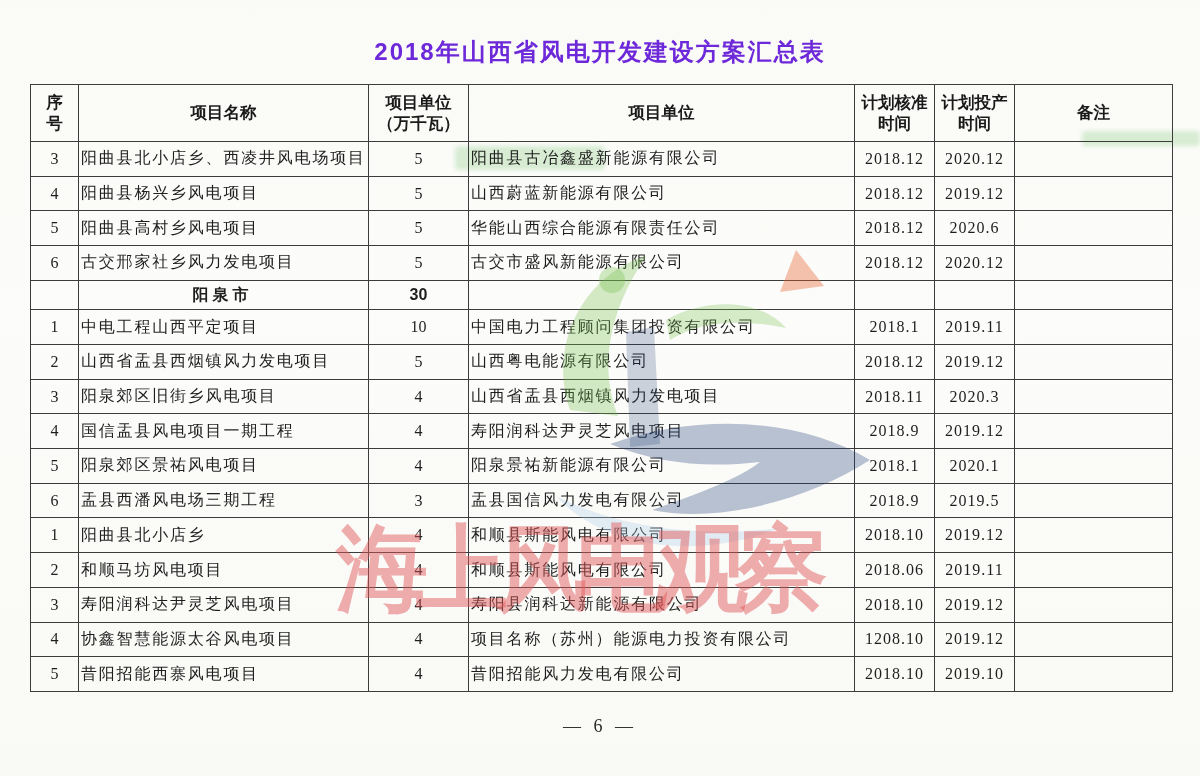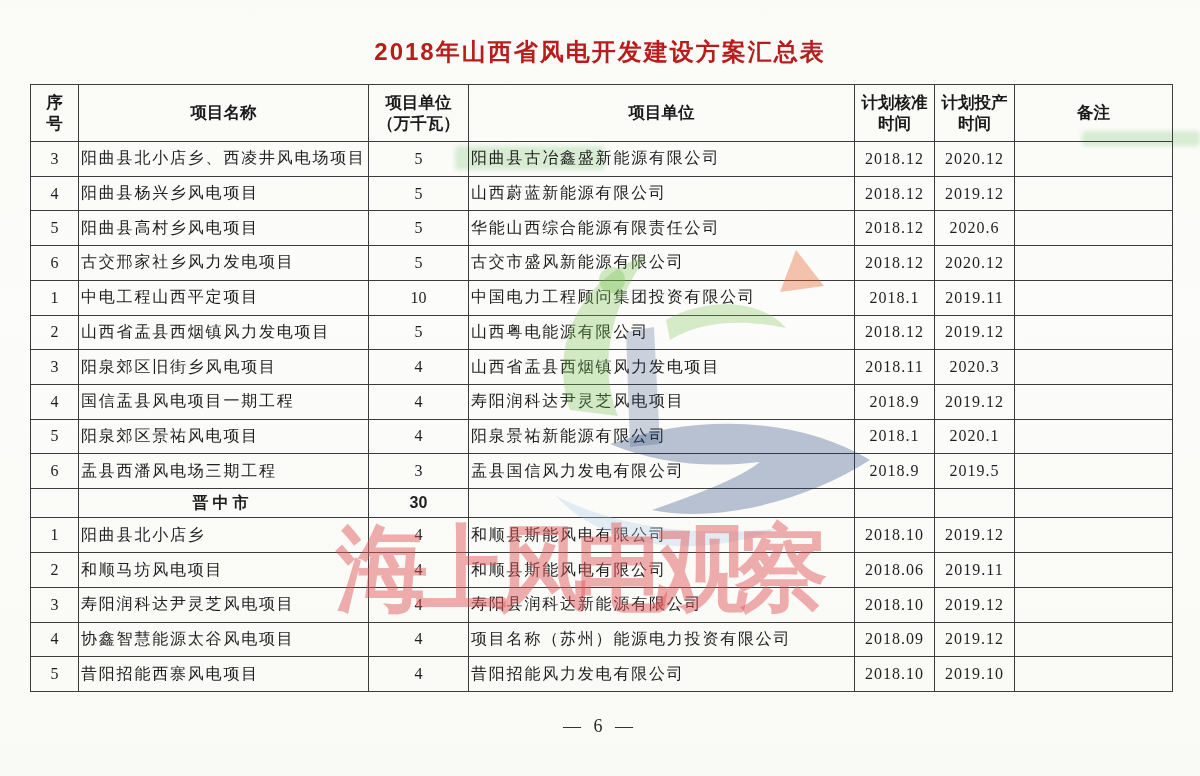--- a/index.html
+++ b/index.html
@@ -7,21 +7,21 @@
     width:1200px;height:776px;position:relative;overflow:hidden;
     background:#fbfbf9;
     font-family:"Liberation Serif", serif;
   }
   
   .scan-shade{position:absolute;inset:0;background:linear-gradient(180deg,#fafaf7 0%,#fcfcfa 40%,#f9f9f6 100%);}
 
   .doc-title{
     position:absolute;top:36px;left:0;width:100%;text-align:center;
     font-family:"Liberation Sans", sans-serif;font-weight:700;
-    font-size:24px;color:#b91c1c;letter-spacing:2px;
+    font-size:24px;color:#6d28d9;letter-spacing:2px;
   }
 
   table.summary{
     position:absolute;left:30px;top:84px;width:1142px;height:608px;
     border-collapse:collapse;table-layout:fixed;
   }
   table.summary th, table.summary td{
     border:1.6px solid #3c3c3c;
     color:#1e1e1e;font-size:16px;
     padding:0 2px;overflow:hidden;
@@ -125,20 +125,29 @@
       </tr>
       <tr class="row-data">
         <td class="c-no">6</td>
         <td class="c-name">古交邢家社乡风力发电项目</td>
         <td class="c-scale">5</td>
         <td class="c-unit">古交市盛风新能源有限公司</td>
         <td class="c-date">2018.12</td>
         <td class="c-date">2020.12</td>
         <td class="c-remark"></td>
       </tr>
+      <tr class="row-section">
+        <td class="c-no"></td>
+        <td class="c-name">阳泉市</td>
+        <td class="c-scale">30</td>
+        <td class="c-unit"></td>
+        <td class="c-date"></td>
+        <td class="c-date"></td>
+        <td class="c-remark"></td>
+      </tr>
       <tr class="row-data">
         <td class="c-no">1</td>
         <td class="c-name">中电工程山西平定项目</td>
         <td class="c-scale">10</td>
         <td class="c-unit">中国电力工程顾问集团投资有限公司</td>
         <td class="c-date">2018.1</td>
         <td class="c-date">2019.11</td>
         <td class="c-remark"></td>
       </tr>
       <tr class="row-data">
@@ -179,29 +188,20 @@
       </tr>
       <tr class="row-data">
         <td class="c-no">6</td>
         <td class="c-name">盂县西潘风电场三期工程</td>
         <td class="c-scale">3</td>
         <td class="c-unit">盂县国信风力发电有限公司</td>
         <td class="c-date">2018.9</td>
         <td class="c-date">2019.5</td>
         <td class="c-remark"></td>
       </tr>
-      <tr class="row-section">
-        <td class="c-no"></td>
-        <td class="c-name">晋中市</td>
-        <td class="c-scale">30</td>
-        <td class="c-unit"></td>
-        <td class="c-date"></td>
-        <td class="c-date"></td>
-        <td class="c-remark"></td>
-      </tr>
       <tr class="row-data">
         <td class="c-no">1</td>
         <td class="c-name">阳曲县北小店乡</td>
         <td class="c-scale">4</td>
         <td class="c-unit">和顺县斯能风电有限公司</td>
         <td class="c-date">2018.10</td>
         <td class="c-date">2019.12</td>
         <td class="c-remark"></td>
       </tr>
       <tr class="row-data">
@@ -220,21 +220,21 @@
         <td class="c-unit">寿阳县润科达新能源有限公司</td>
         <td class="c-date">2018.10</td>
         <td class="c-date">2019.12</td>
         <td class="c-remark"></td>
       </tr>
       <tr class="row-data">
         <td class="c-no">4</td>
         <td class="c-name">协鑫智慧能源太谷风电项目</td>
         <td class="c-scale">4</td>
         <td class="c-unit">项目名称（苏州）能源电力投资有限公司</td>
-        <td class="c-date">2018.09</td>
+        <td class="c-date">1208.10</td>
         <td class="c-date">2019.12</td>
         <td class="c-remark"></td>
       </tr>
       <tr class="row-data">
         <td class="c-no">5</td>
         <td class="c-name">昔阳招能西寨风电项目</td>
         <td class="c-scale">4</td>
         <td class="c-unit">昔阳招能风力发电有限公司</td>
         <td class="c-date">2018.10</td>
         <td class="c-date">2019.10</td>

